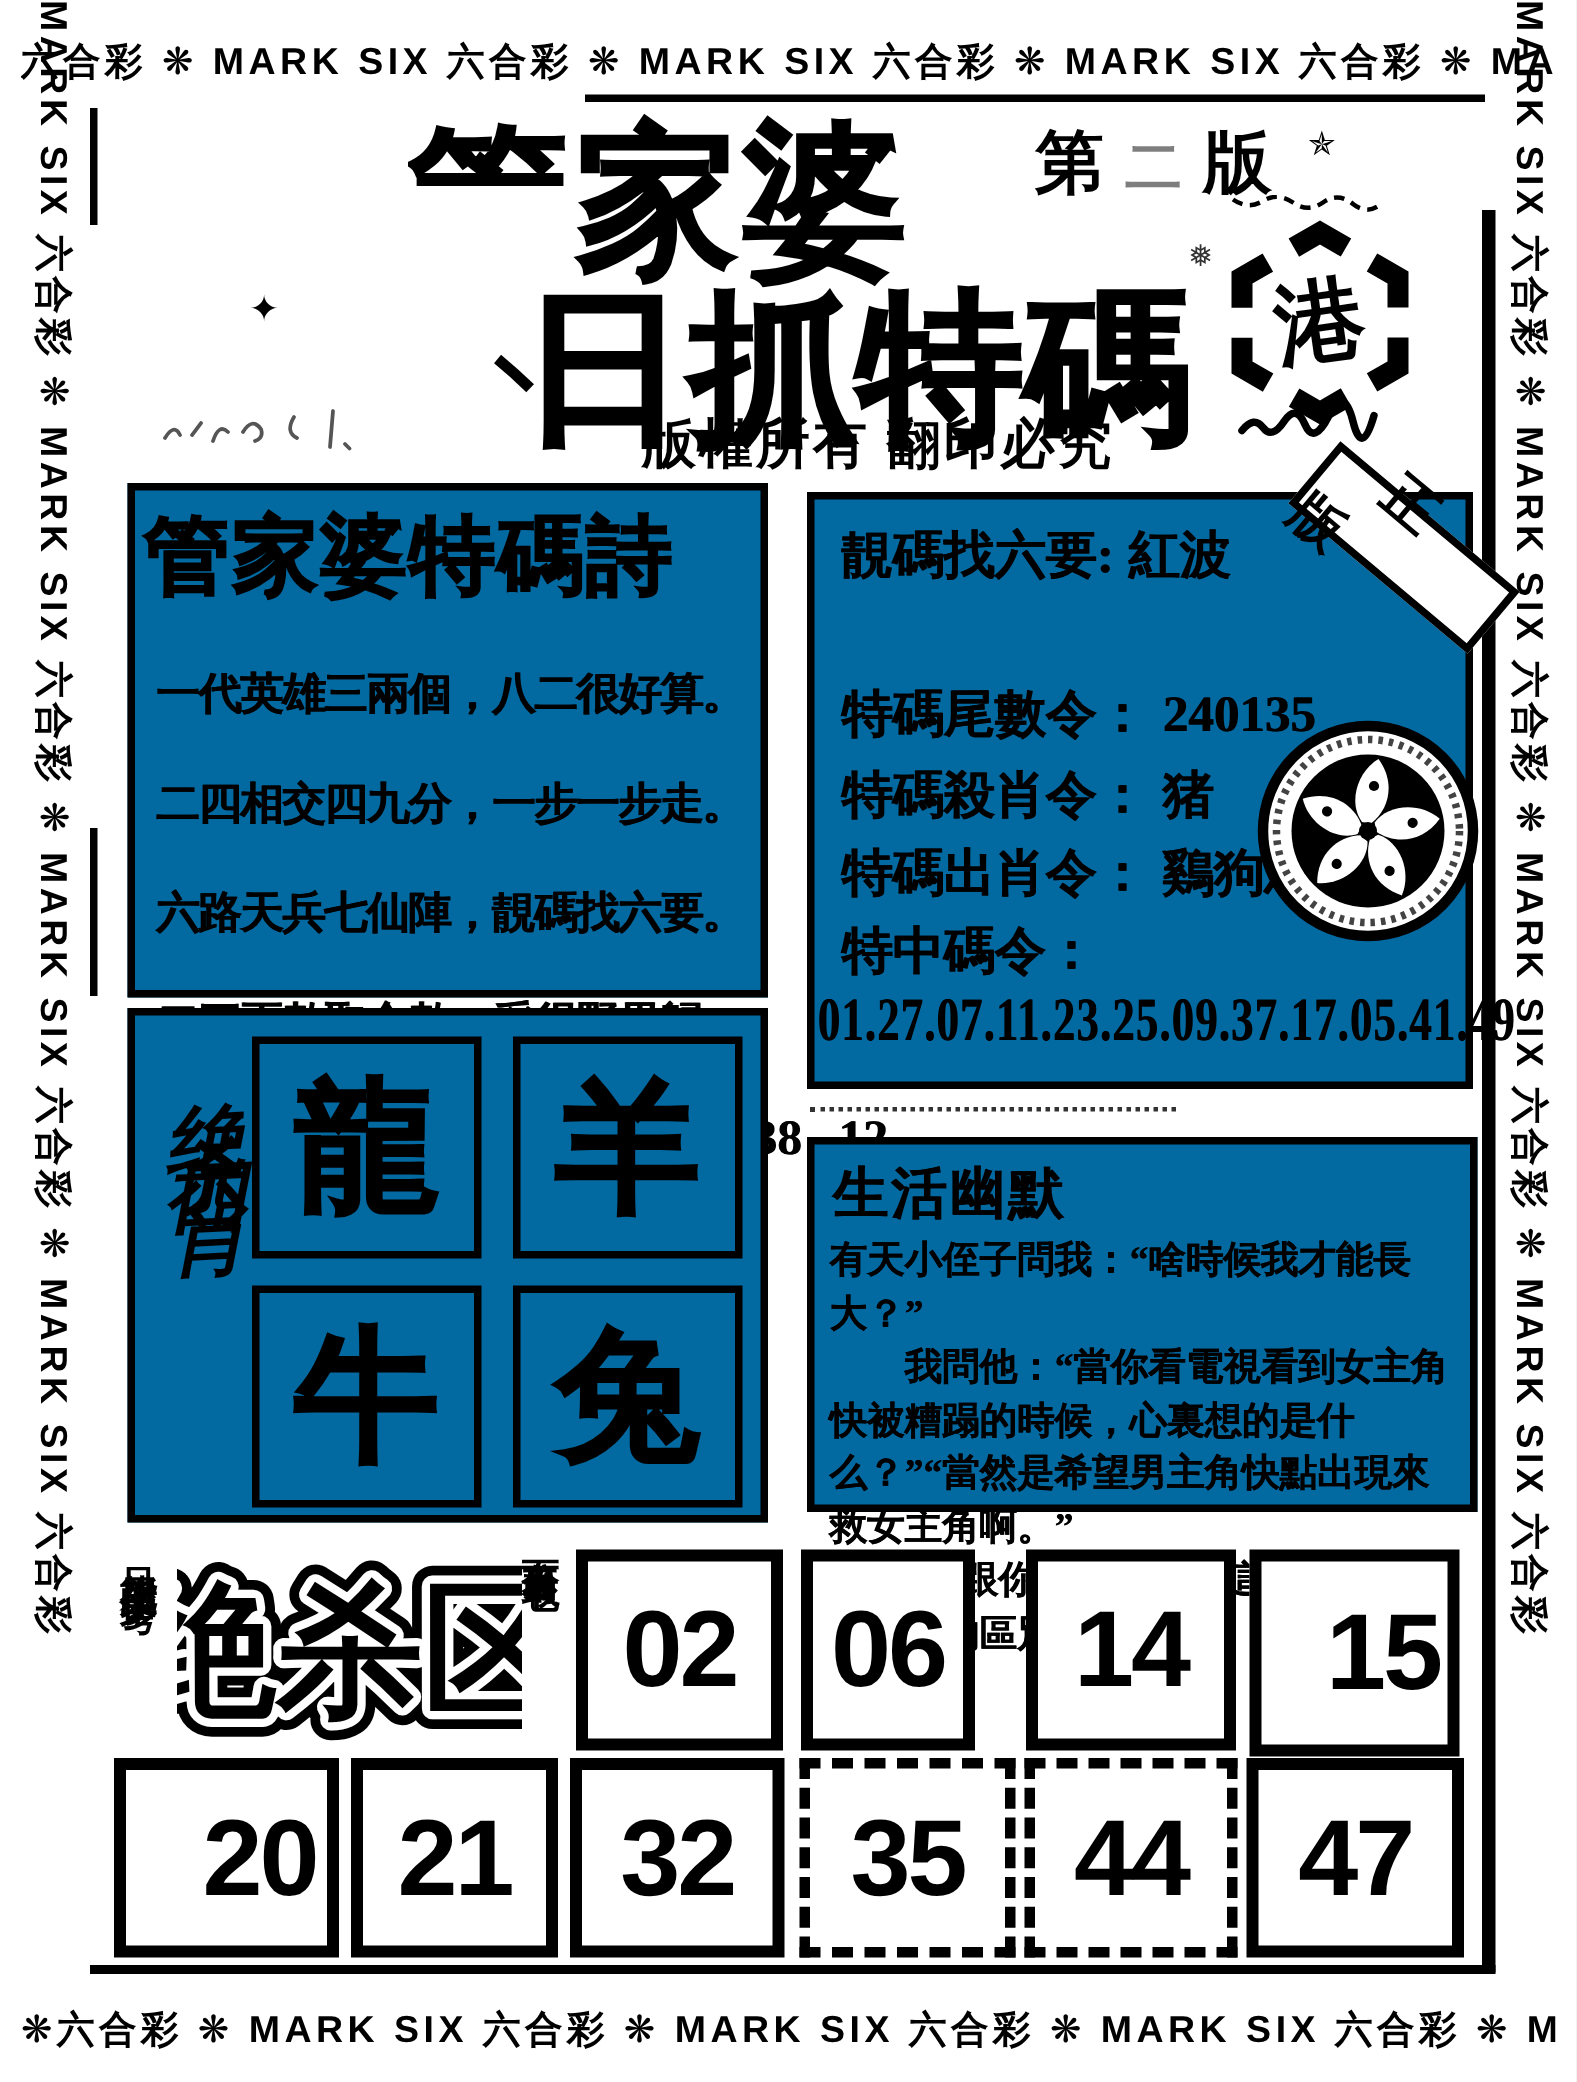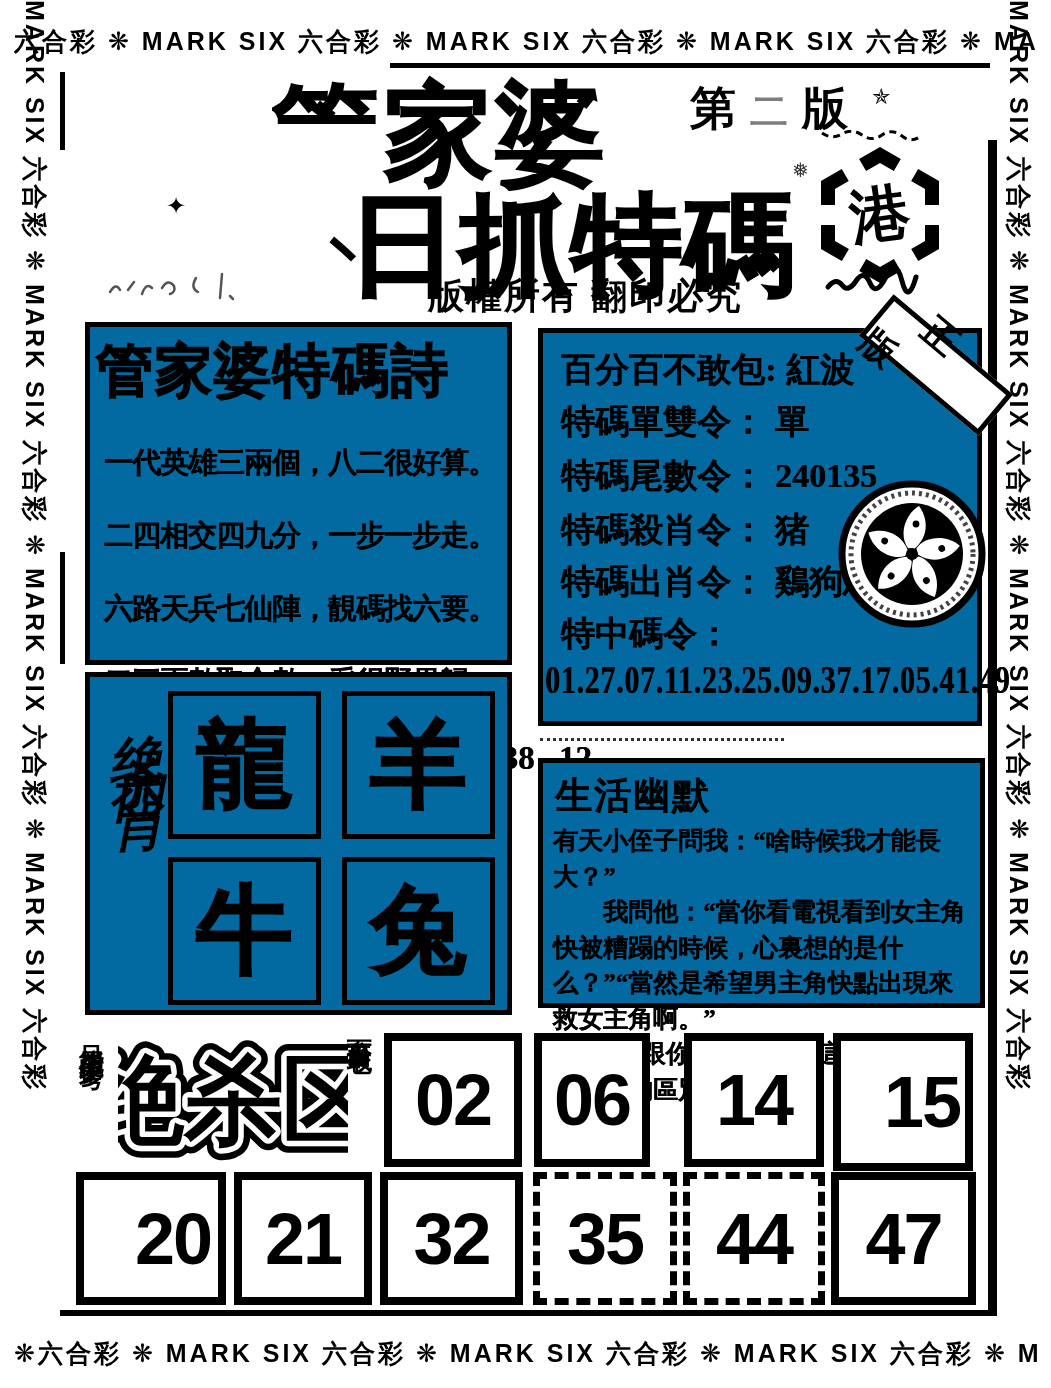--- a/index.html
+++ b/index.html
@@ -179,22 +179,21 @@
     <div class="poem-line">一代英雄三兩個，八二很好算。</div>
     <div class="poem-line">二四相交四九分，一步一步走。</div>
     <div class="poem-line">六路天兵七仙陣，靚碼找六要。</div>
     <div class="poem-line">二三兩數取合數，采得野果歸。</div>
     <div class="songma">
       <span>送碼：</span><span class="nums">25 30 11 04 49 38 12</span>
     </div>
   </div>
 
   <div class="panel" style="left:538px; top:328px; width:444px; height:398px;">
-    <div class="order-row" style="top:14px;"><span>百分百不敢包:</span><span class="val">紅波</span></div>
-    <div class="order-row" style="top:66px;"><span>特碼單雙令：</span><span class="val">單</span></div>
+    <div class="order-row" style="top:14px;"><span>靚碼找六要:</span><span class="val">紅波</span></div>
     <div class="order-row" style="top:120px;"><span>特碼尾數令：</span><span class="val">240135</span></div>
     <div class="order-row" style="top:174px;"><span>特碼殺肖令：</span><span class="val">猪</span></div>
     <div class="order-row" style="top:226px;"><span>特碼出肖令：</span><span class="val">鷄狗馬猴</span></div>
     <div class="order-row" style="top:278px;"><span>特中碼令：</span><span class="val"></span></div>
     <div class="tezhong-nums">01.27.07.11.23.25.09.37.17.05.41.49</div>
   </div>
 
   <div class="stamp">
     <span>正版</span>
   </div>

